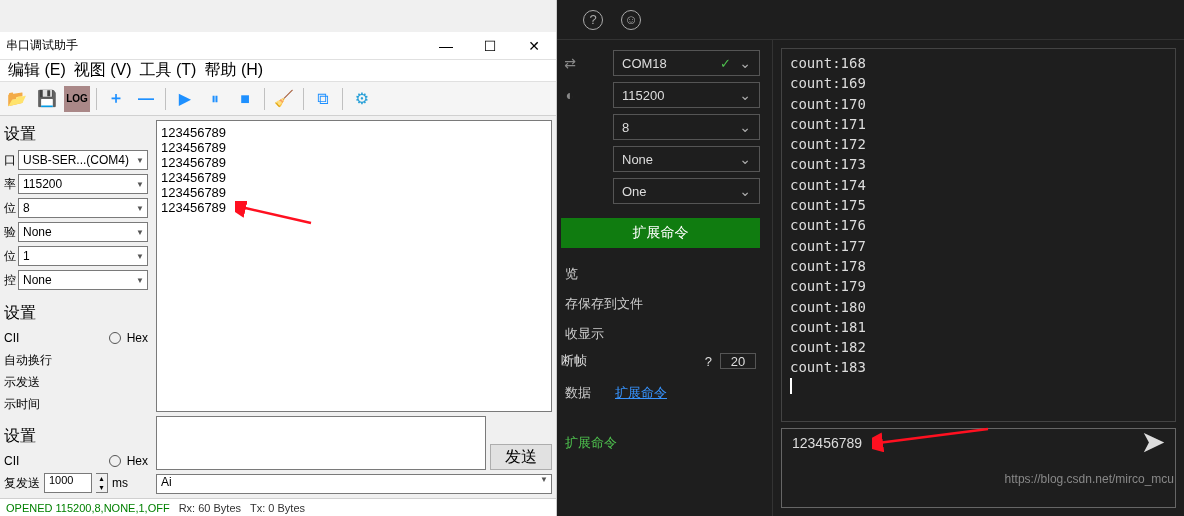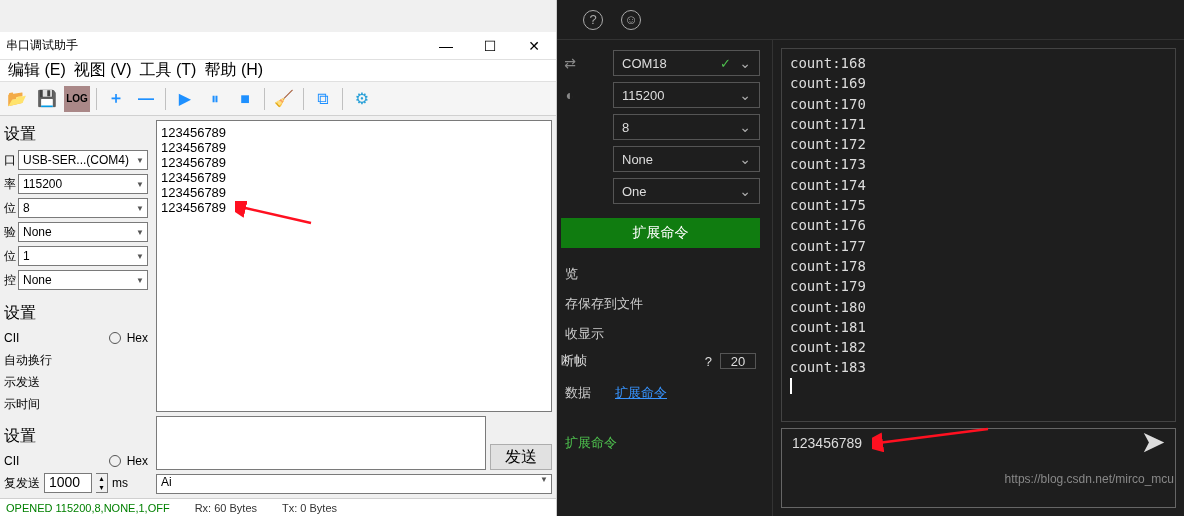--- a/index.html
+++ b/index.html
@@ -17,29 +17,29 @@
 .body { flex: 1; display: flex; }
 .side { width: 152px; padding: 4px; font-size: 12px; display: flex; flex-direction: column; gap: 2px; }
 .grp-title { font-size: 16px; margin: 4px 0 2px 0; }
 .row { display: flex; align-items: center; gap: 2px; height: 22px; }
 .row .lbl { width: 12px; white-space: nowrap; overflow: hidden; }
 .combo { flex: 1; height: 20px; border: 1px solid #7a7a7a; background: #fff; display: flex; align-items: center; padding: 0 4px; font-size: 12px; position: relative; }
 .combo::after { content: "▼"; position: absolute; right: 3px; font-size: 8px; color: #555; }
 .radio-row { display: flex; align-items: center; gap: 6px; height: 20px; }
 .radio { width: 12px; height: 12px; border: 1px solid #555; border-radius: 50%; }
 .check-row { display: flex; align-items: center; gap: 4px; height: 20px; }
-.txtin { width: 48px; height: 20px; border: 1px solid #7a7a7a; background: #fff; padding: 0 4px; font-size: 14px; }
+.txtin { width: 48px; height: 20px; border: 1px solid #7a7a7a; background: #fff; padding: 0 4px; font-size: 11px; }
 .main { flex: 1; display: flex; flex-direction: column; padding: 4px; }
 .rxbox { flex: 1; border: 1px solid #7a7a7a; background: #fff; font-family: "NSimSun","SimSun",monospace; font-size: 13px; padding: 4px; white-space: pre; overflow: hidden; position: relative; }
 .txrow { display: flex; gap: 4px; margin-top: 4px; }
 .txbox { flex: 1; height: 54px; border: 1px solid #7a7a7a; background: #fff; }
 .sendbtn { width: 62px; height: 26px; align-self: flex-end; border: 1px solid #adadad; background: #e1e1e1; font-size: 16px; }
 .botcombo { height: 20px; border: 1px solid #7a7a7a; background: #fff; font-size: 12px; padding: 0 4px; margin-top: 4px; position: relative; }
 .botcombo::after { content: "▼"; position: absolute; right: 3px; font-size: 8px; color: #555; }
-.status { height: 18px; background: #fff; border-top: 1px solid #d0d0d0; font-size: 11px; display: flex; align-items: center; gap: 25px; padding: 0 6px; color: #008000; }
+.status { height: 18px; background: #fff; border-top: 1px solid #d0d0d0; font-size: 11px; display: flex; align-items: center; gap: 9px; padding: 0 6px; color: #008000; }
 .arrow-red { position: absolute; }
 
 
 .right { width: 627px; height: 516px; background: #1e1e1e; color: #ddd; display: flex; flex-direction: column; font-size: 13px; position: relative; }
 .r-top { height: 40px; display: flex; align-items: center; gap: 18px; padding-left: 26px; border-bottom: 1px solid #333; }
 .r-top .ico { width: 20px; height: 20px; border: 1.5px solid #aaa; border-radius: 50%; display: flex; align-items: center; justify-content: center; font-size: 13px; color: #aaa; }
 .r-body { flex: 1; display: flex; }
 .r-side { width: 215px; padding: 10px 12px 8px 4px; display: flex; flex-direction: column; gap: 6px; font-size: 13px; }
 .dsel { height: 26px; border: 1px solid #555; display: flex; align-items: center; padding: 0 8px; position: relative; margin-left: 24px; }
 .dsel::after { content: "⌄"; position: absolute; right: 8px; color: #aaa; font-size: 14px; }

